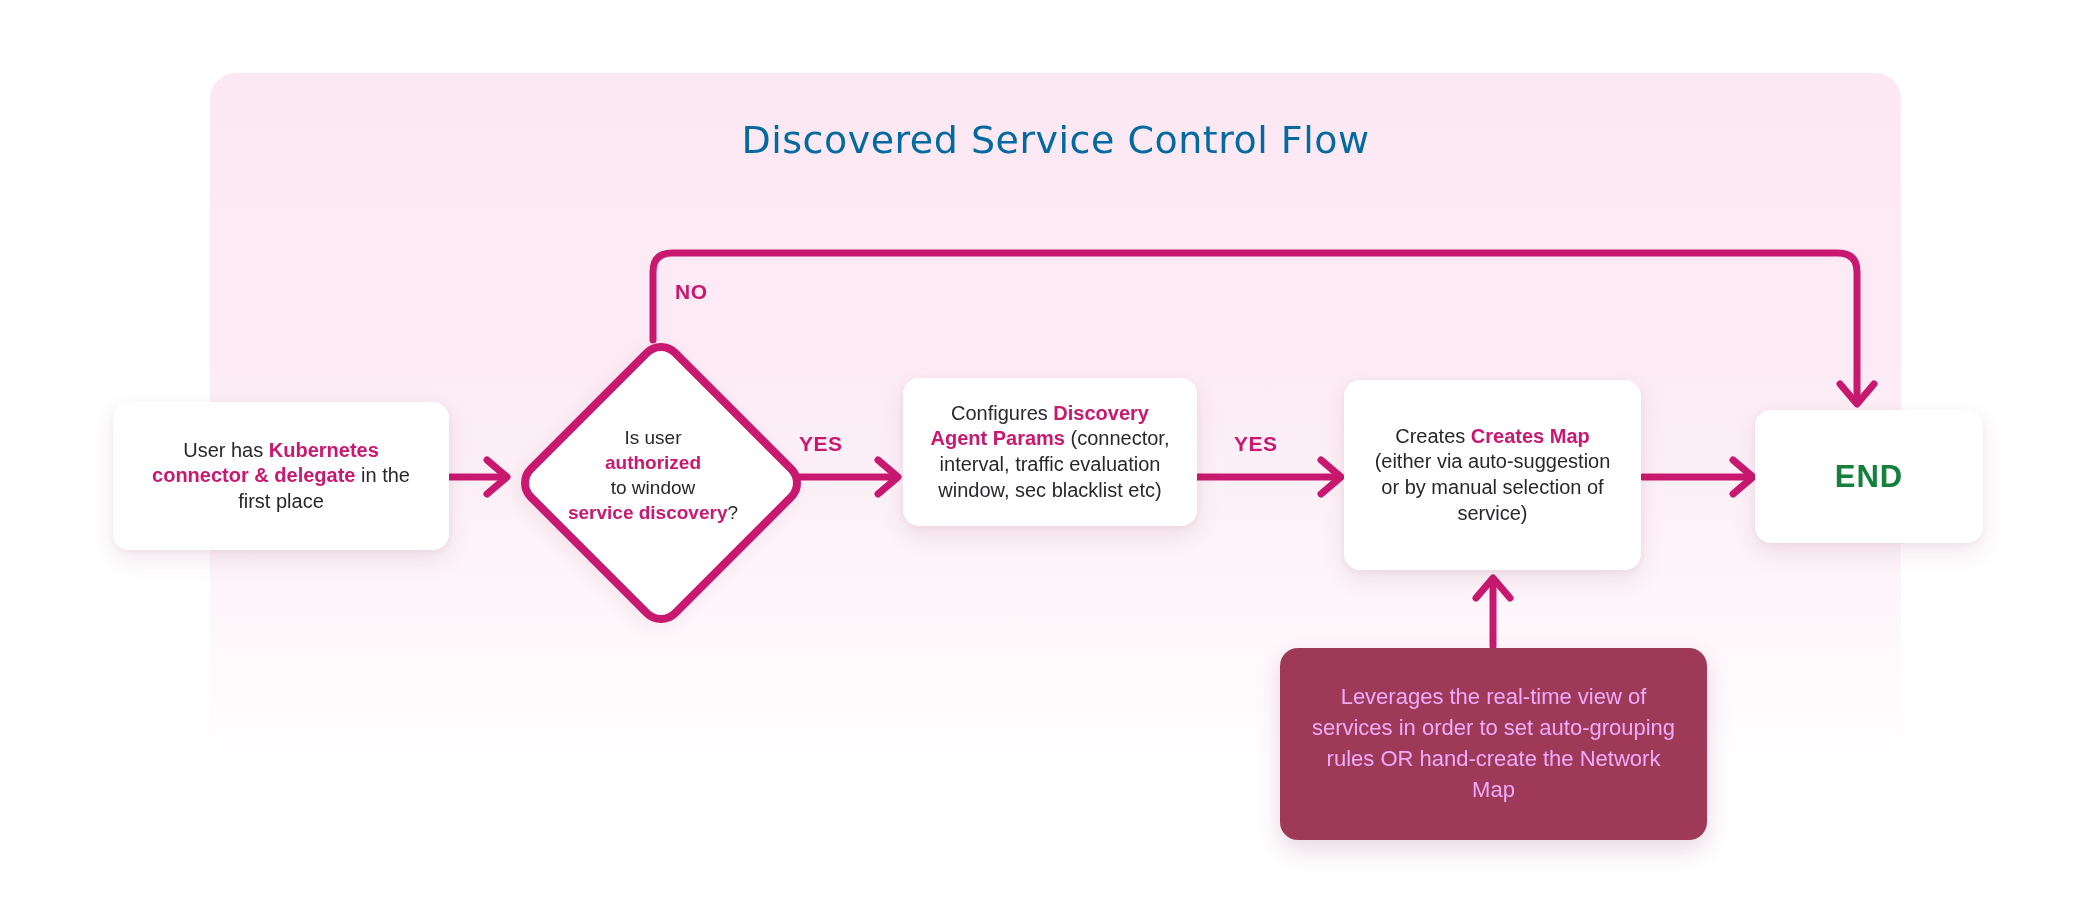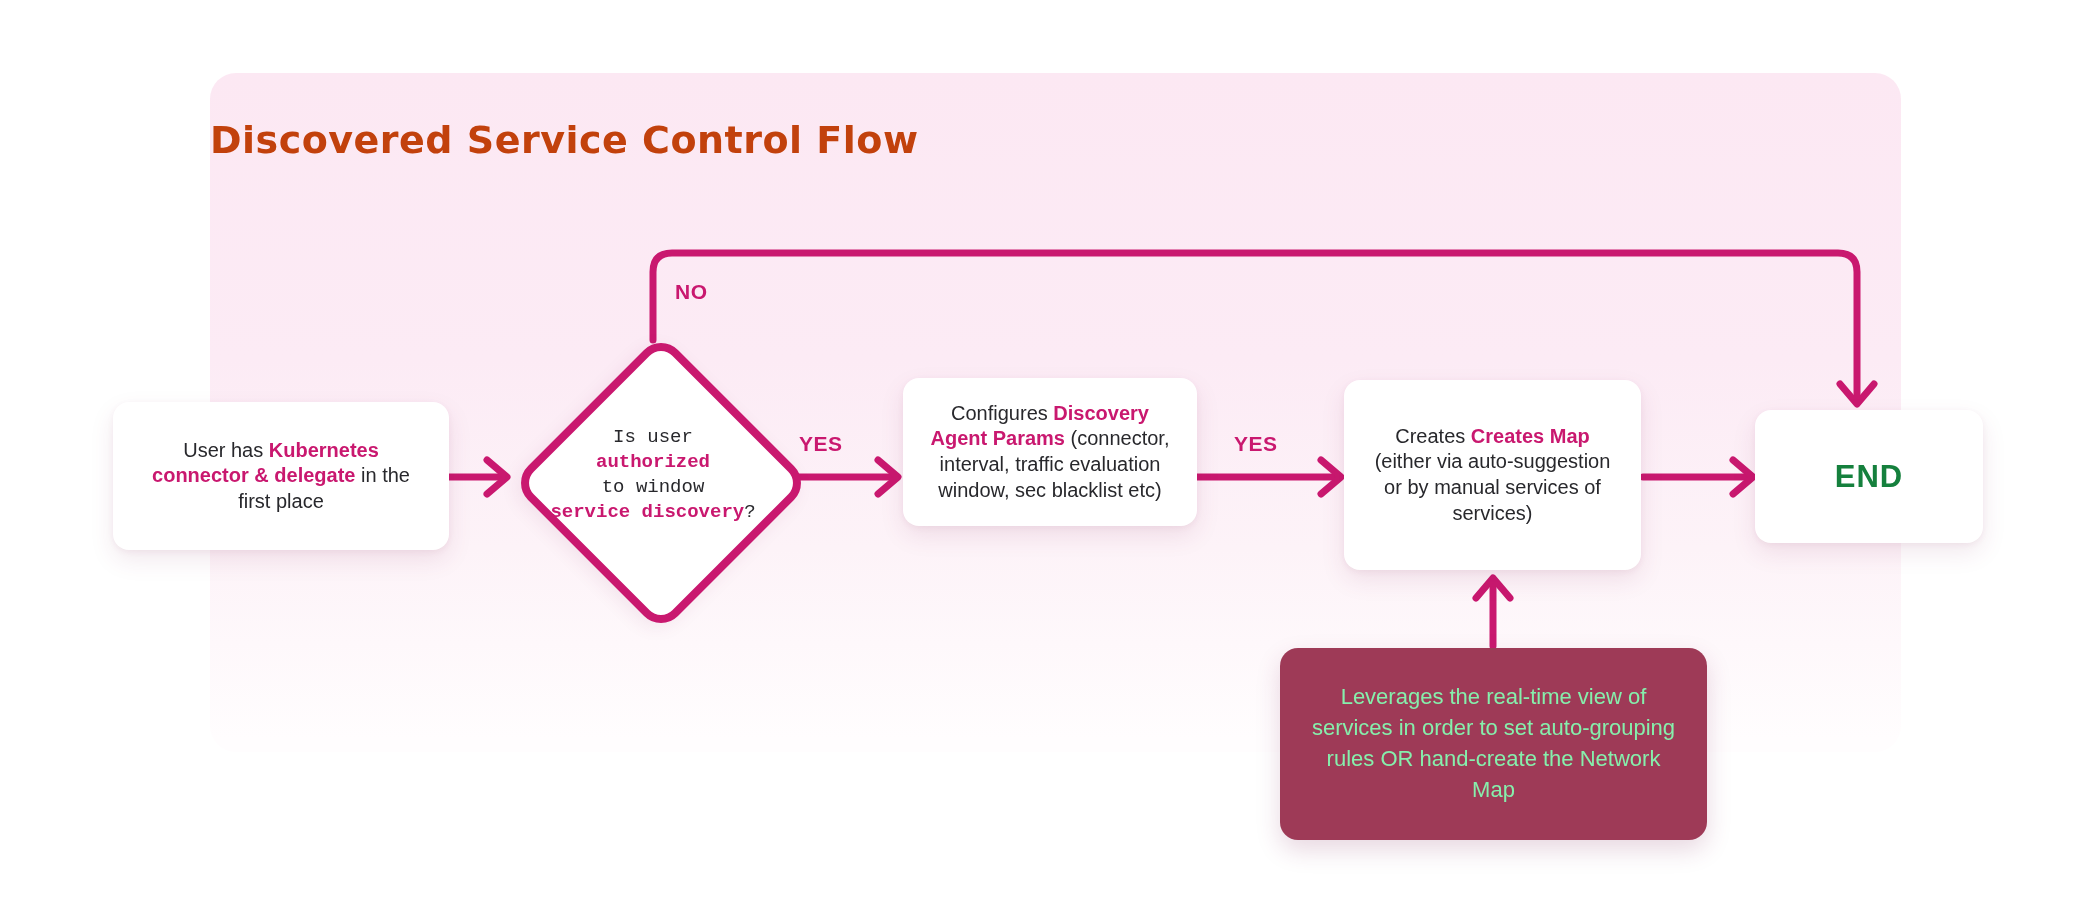--- a/index.html
+++ b/index.html
@@ -15,25 +15,26 @@
     position: absolute;
     left: 210px; top: 73px;
     width: 1691px; height: 679px;
     border-radius: 26px;
     background: linear-gradient(180deg, #fce8f3 0%, #fcebf5 42%, #fdf3f8 70%, #fffdfe 98%);
   }
   .title {
     position: absolute;
     left: 210px; top: 118px;
     width: 1691px;
+    text-align: center;
     font-family: "DejaVu Sans", "Liberation Sans", sans-serif;
     font-size: 38px;
-    font-weight: 700;
+    font-weight: 400;
     letter-spacing: 0.5px;
-    color: #c2410c;
+    color: #0369a1;
   }
   .node {
     position: absolute;
     background: #ffffff;
     border-radius: 16px;
     box-shadow: 0 10px 25px rgba(130, 40, 90, 0.10), 0 2px 6px rgba(130, 40, 90, 0.06);
     display: flex;
     align-items: center;
     justify-content: center;
     text-align: center;
@@ -65,34 +66,33 @@
     left: 543px; top: 400px;
     width: 220px; height: 150px;
     display: flex;
     flex-direction: column;
     align-items: center;
     justify-content: center;
     text-align: center;
     font-size: 19px;
     line-height: 1.32;
     color: #28282c;
-    font-family: Liberation Mono, monospace;
   }
   .note-node {
     position: absolute;
     left: 1280px; top: 648px;
     width: 427px; height: 192px;
     background: #9e3a57;
     border-radius: 18px;
     box-shadow: 0 10px 25px rgba(130, 40, 90, 0.18);
     display: flex;
     align-items: center;
     justify-content: center;
     text-align: center;
-    color: #86efac;
+    color: #f0abfc;
     font-size: 22px;
     line-height: 1.4;
   }
   .note-node .inner { padding: 10px 26px; }
   .edge-label {
     position: absolute;
     font-size: 21px;
     font-weight: 700;
     letter-spacing: 0.5px;
     color: #c9186f;
@@ -153,21 +153,21 @@
   </div>
 
   <div class="node config-node">
     <div class="inner">
       <span>Configures </span><span class="accent">Discovery Agent Params</span><span> (connector, interval, traffic evaluation window, sec blacklist etc)</span>
     </div>
   </div>
 
   <div class="node create-node">
     <div class="inner">
-      <span>Creates </span><span class="accent">Creates Map</span><span> (either via auto-suggestion or by manual services of services)</span>
+      <span>Creates </span><span class="accent">Creates Map</span><span> (either via auto-suggestion or by manual selection of service)</span>
     </div>
   </div>
 
   <div class="node end-node">
     <span>END</span>
   </div>
 
   <div class="note-node">
     <div class="inner">Leverages the real-time view of services in order to set auto-grouping rules OR hand-create the Network Map</div>
   </div>

